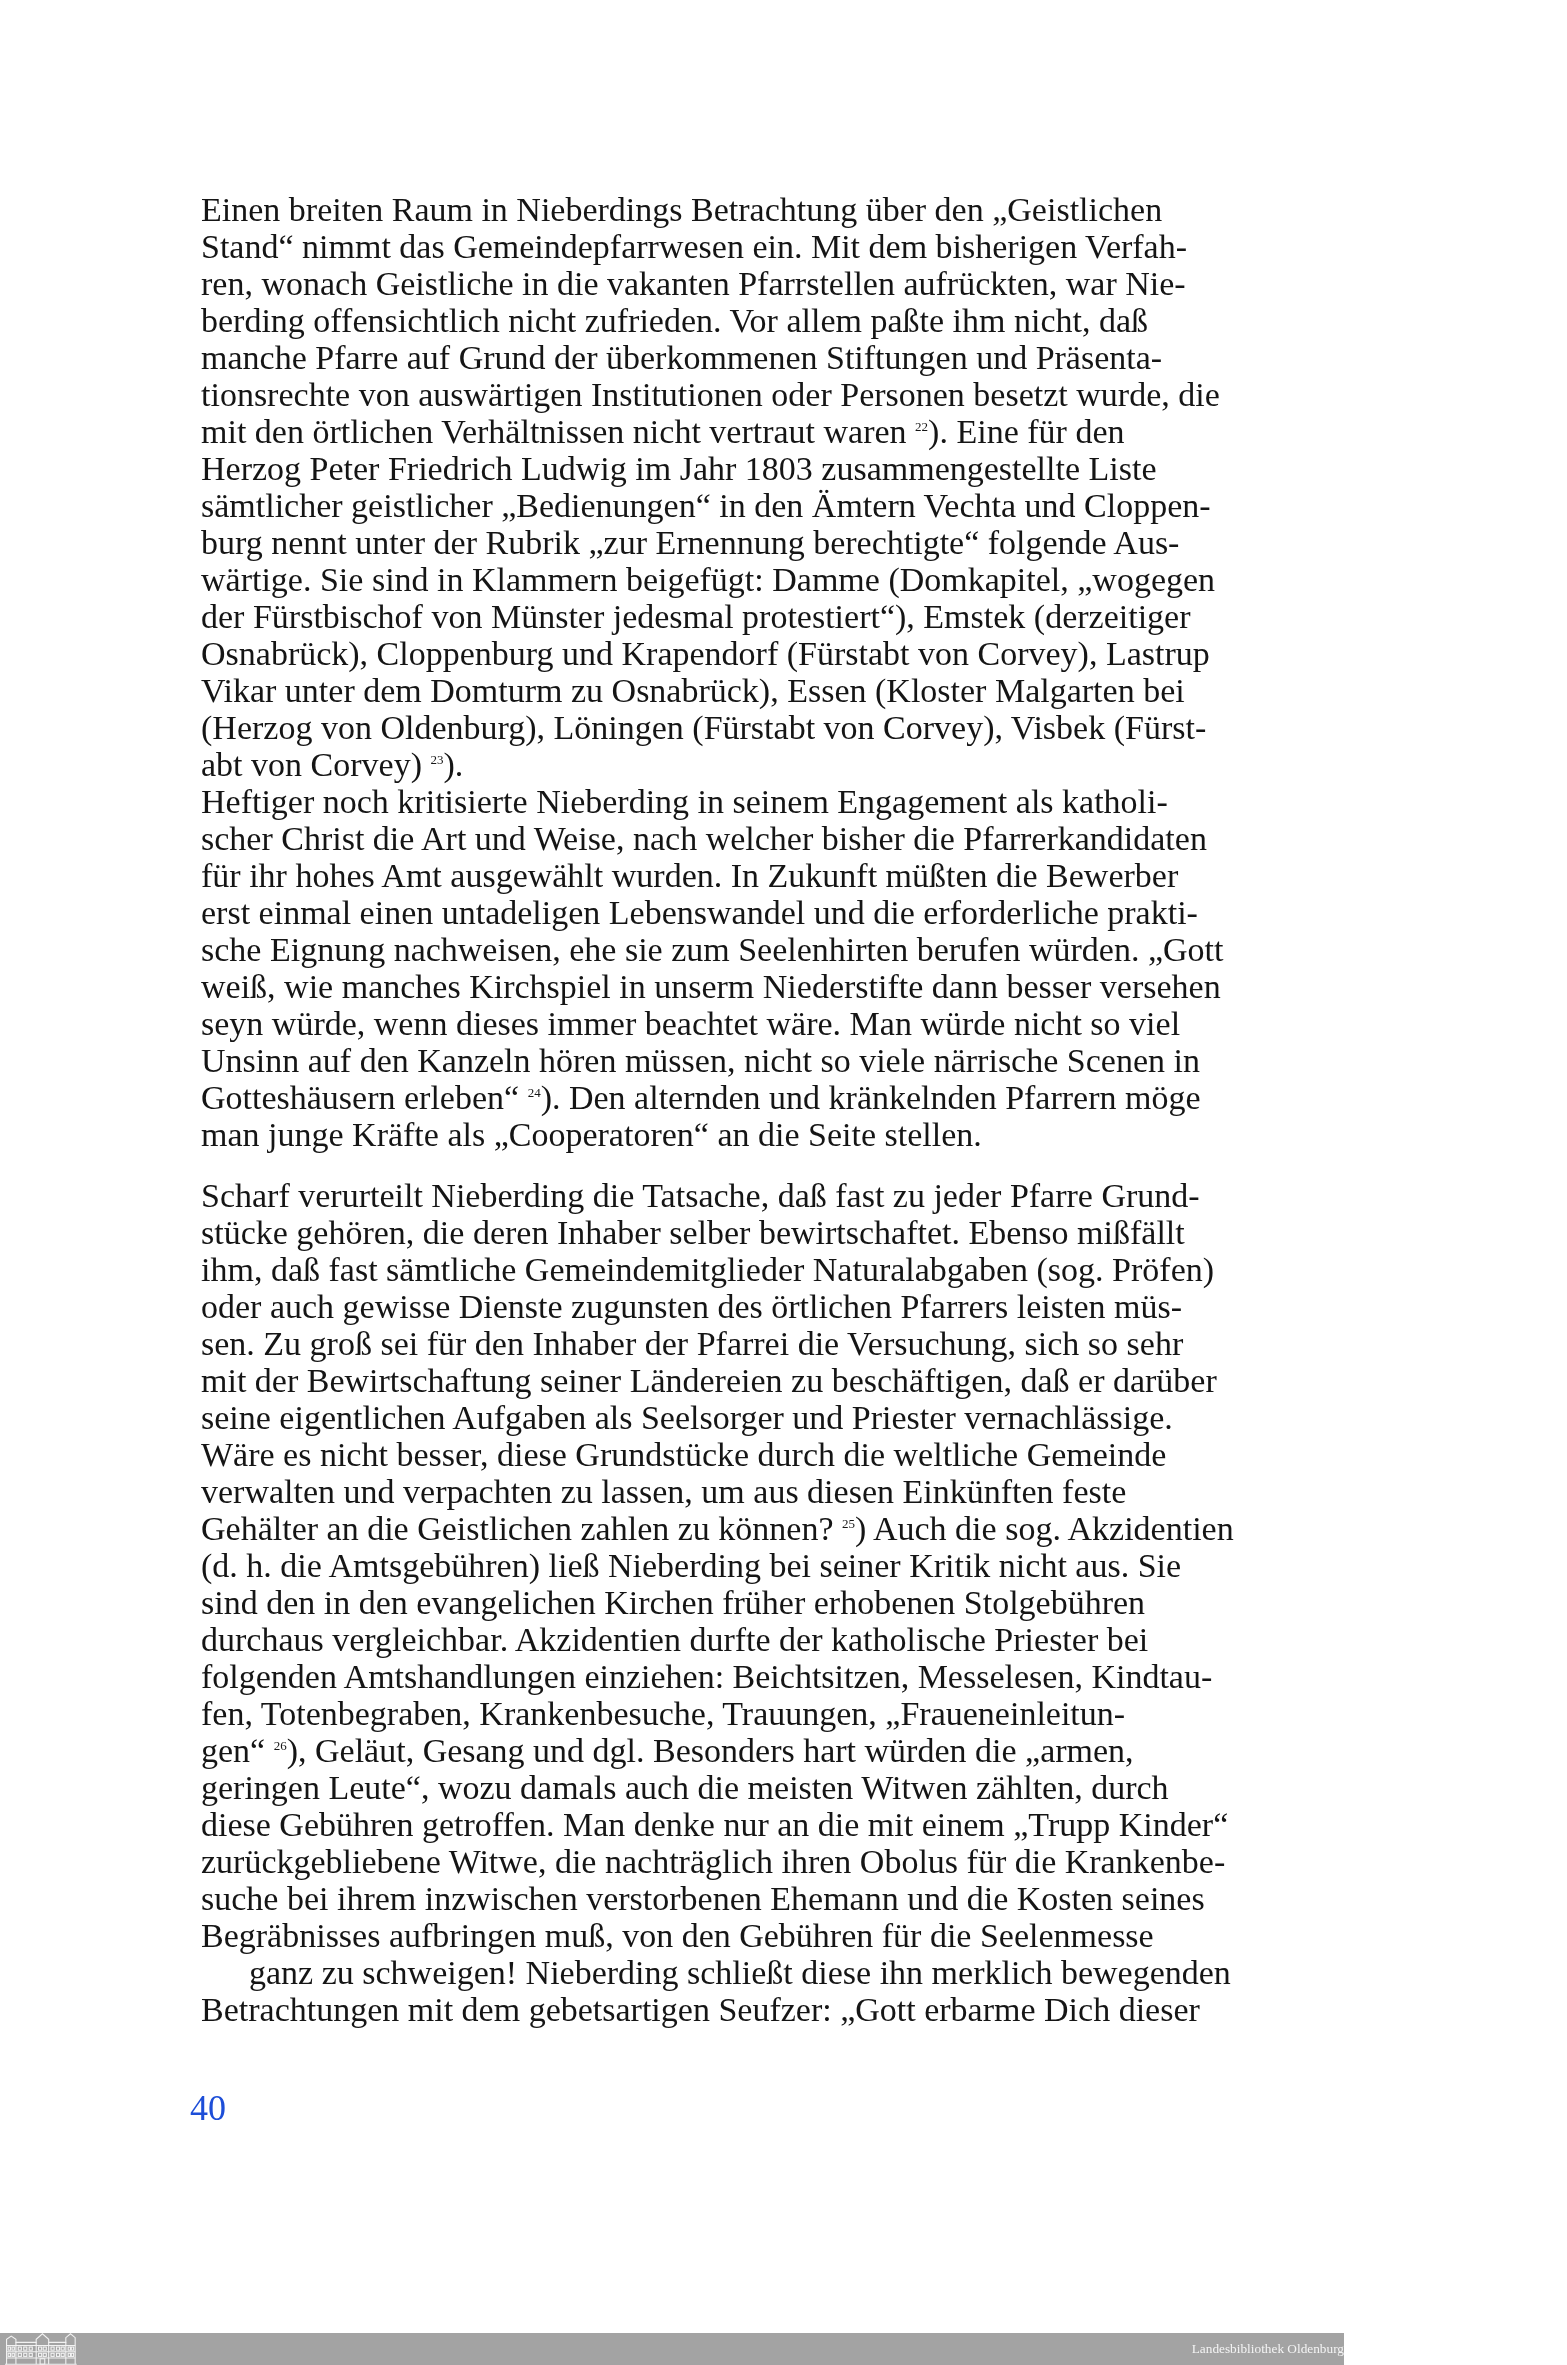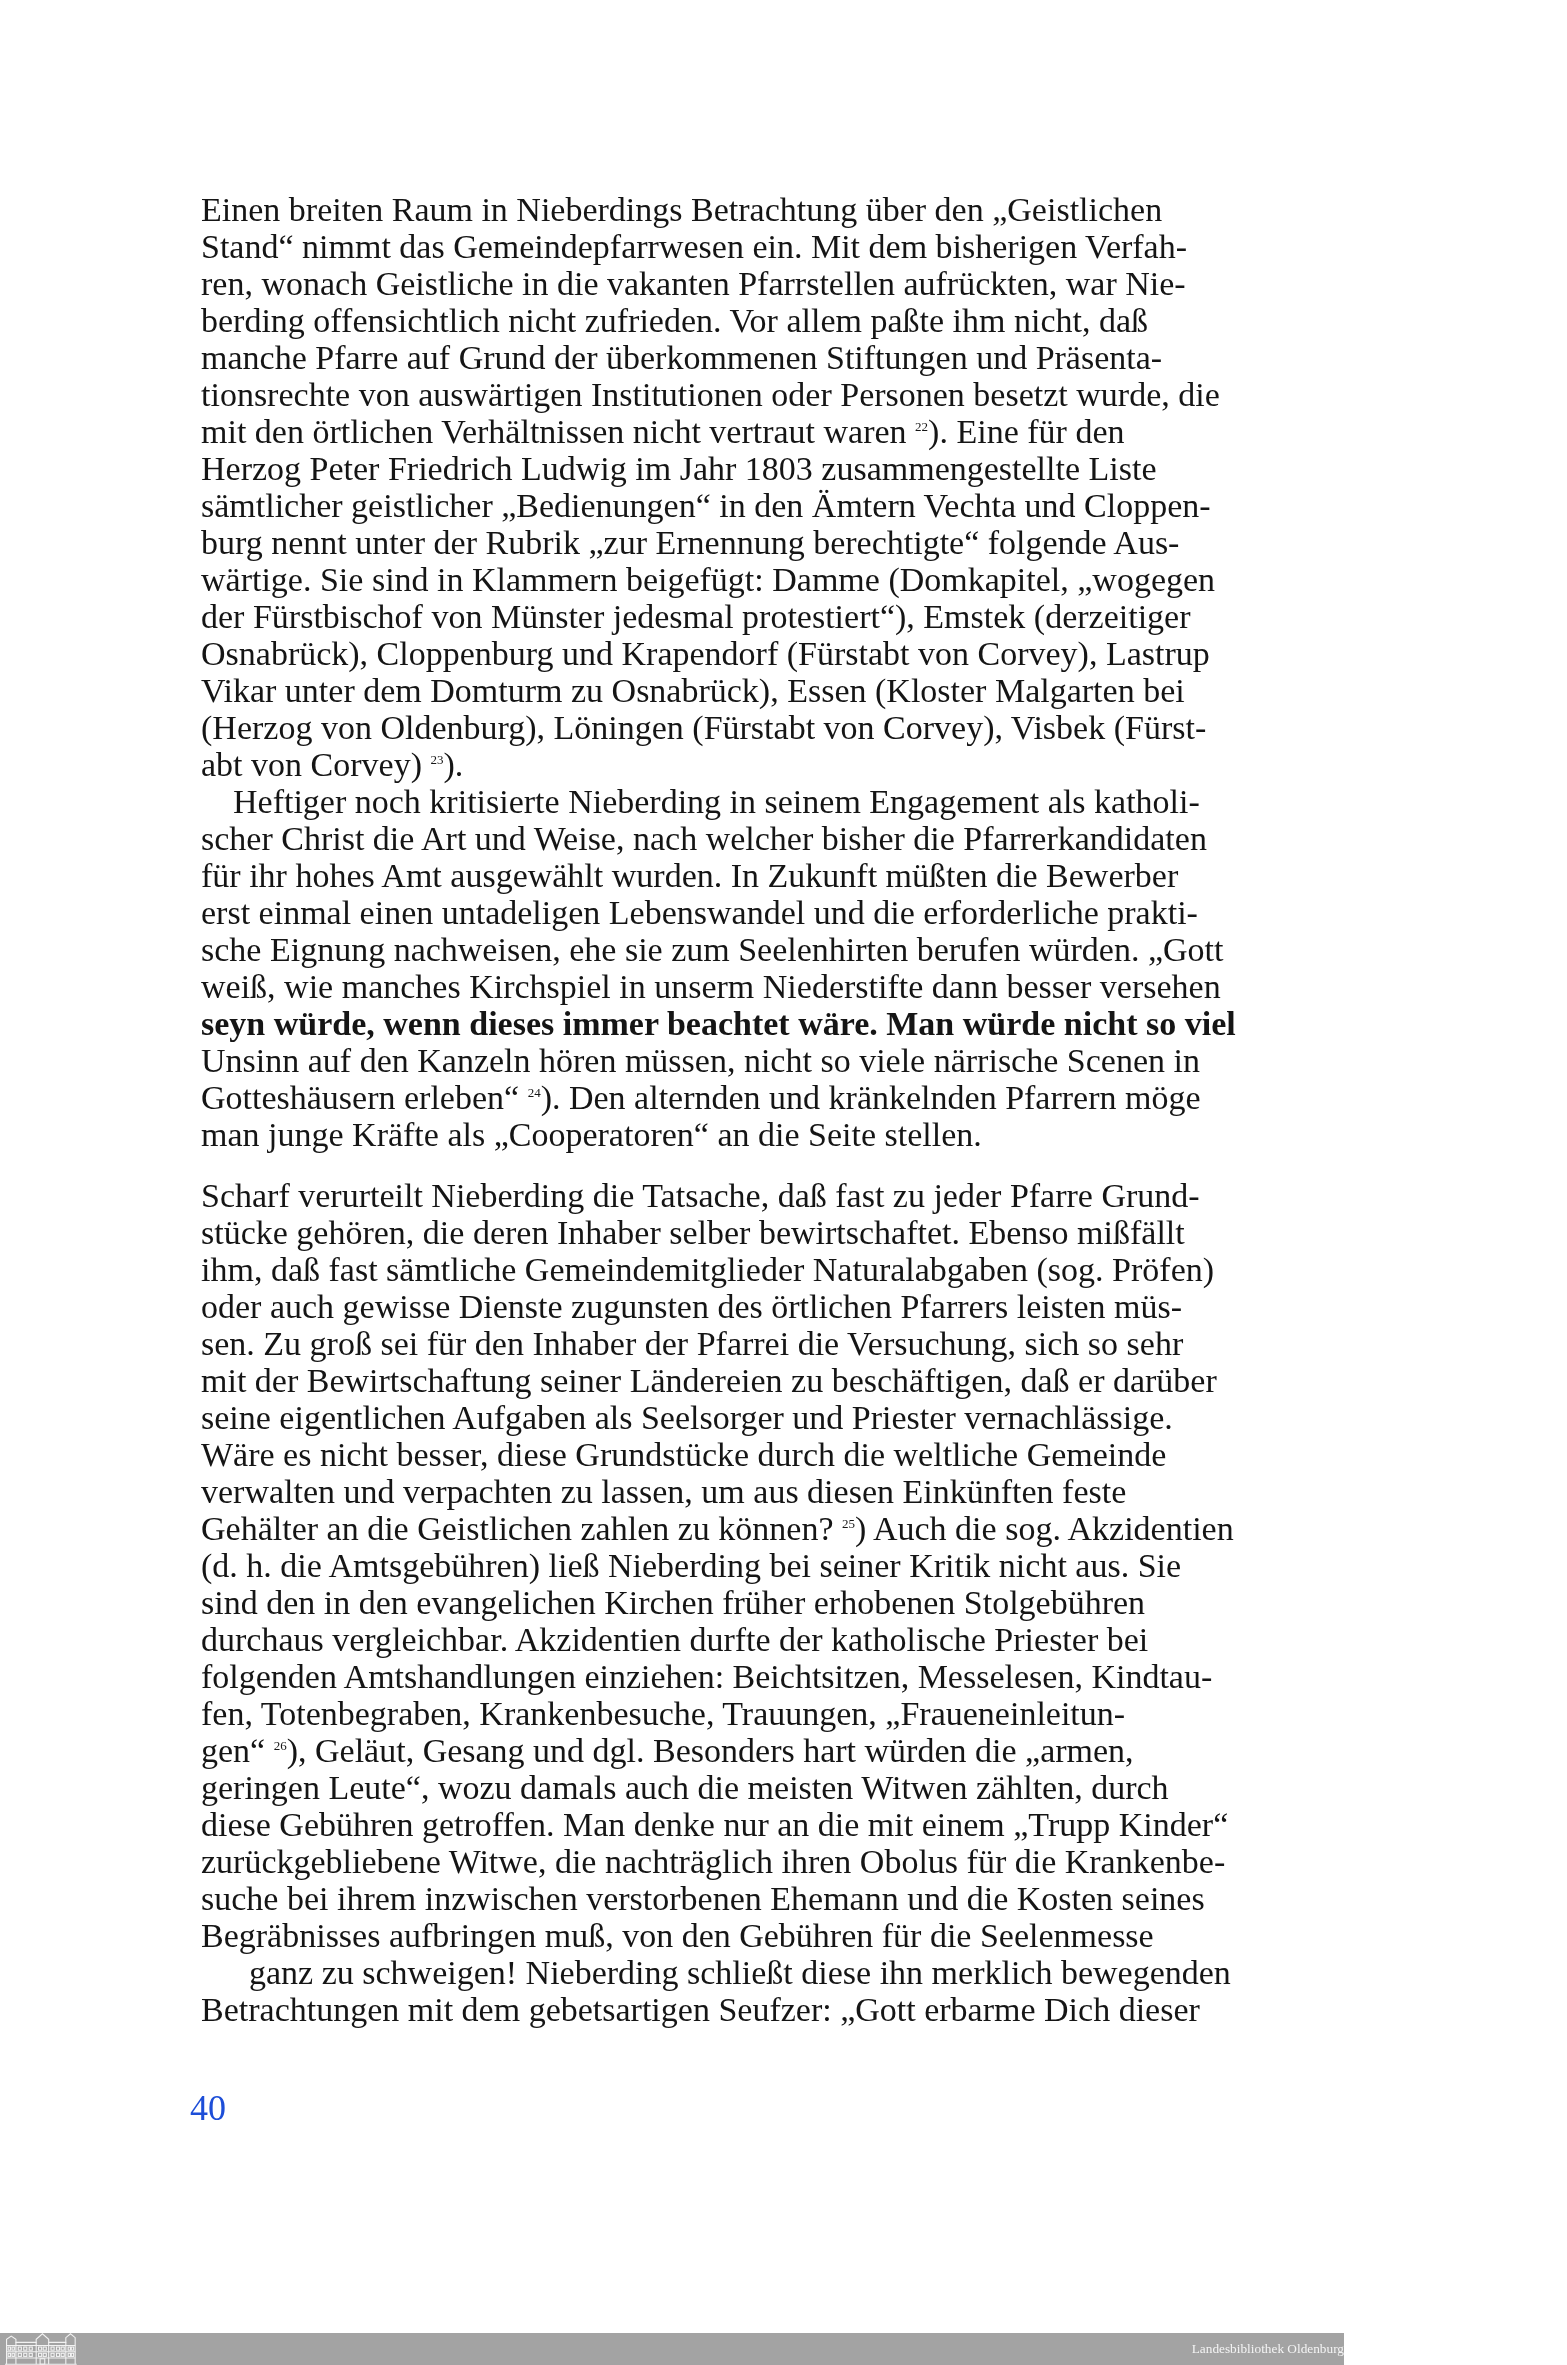--- a/index.html
+++ b/index.html
@@ -51,27 +51,27 @@
         <div class="line" style="white-space: nowrap; word-spacing: 0px; text-align-last: left;"><span>sämtlicher geistlicher „Bedienungen“ in den Ämtern Vechta und Cloppen-</span></div>
         <div class="line" style="white-space: nowrap; word-spacing: 0px; text-align-last: left;"><span>burg nennt unter der Rubrik „zur Ernennung berechtigte“ folgende Aus-</span></div>
         <div class="line" style="white-space: nowrap; word-spacing: 0px; text-align-last: left;"><span>wärtige. Sie sind in Klammern beigefügt: Damme (Domkapitel, „wogegen</span></div>
         <div class="line" style="white-space: nowrap; word-spacing: 0px; text-align-last: left;"><span>der Fürstbischof von Münster jedesmal protestiert“), Emstek (derzeitiger</span></div>
         <div class="line" style="white-space: nowrap; word-spacing: 0px; text-align-last: left;"><span>Osnabrück), Cloppenburg und Krapendorf (Fürstabt von Corvey), Lastrup</span></div>
         <div class="line" style="white-space: nowrap; word-spacing: 0px; text-align-last: left;"><span>Vikar unter dem Domturm zu Osnabrück), Essen (Kloster Malgarten bei</span></div>
         <div class="line" style="white-space: nowrap; word-spacing: 0px; text-align-last: left;"><span>(Herzog von Oldenburg), Löningen (Fürstabt von Corvey), Visbek (Fürst-</span></div>
         <div class="line last" style="white-space: nowrap;"><span>abt von Corvey) </span><span class="fn">23</span><span>).</span></div>
       </div>
       <div>
-        <div class="line" style="white-space: nowrap; word-spacing: 0px; text-align-last: left; margin-left: 32px;"><span>Heftiger noch kritisierte Nieberding in seinem Engagement als katholi-</span></div>
+        <div class="line" style="white-space: nowrap; word-spacing: 0px; text-align-last: left;"><span>Heftiger noch kritisierte Nieberding in seinem Engagement als katholi-</span></div>
         <div class="line" style="white-space: nowrap; word-spacing: 0px; text-align-last: left;"><span>scher Christ die Art und Weise, nach welcher bisher die Pfarrerkandidaten</span></div>
         <div class="line" style="white-space: nowrap; word-spacing: 0px; text-align-last: left;"><span>für ihr hohes Amt ausgewählt wurden. In Zukunft müßten die Bewerber</span></div>
         <div class="line" style="white-space: nowrap; word-spacing: 0px; text-align-last: left;"><span>erst einmal einen untadeligen Lebenswandel und die erforderliche prakti-</span></div>
         <div class="line" style="white-space: nowrap; word-spacing: 0px; text-align-last: left;"><span>sche Eignung nachweisen, ehe sie zum Seelenhirten berufen würden. „Gott</span></div>
         <div class="line" style="white-space: nowrap; word-spacing: 0px; text-align-last: left;"><span>weiß, wie manches Kirchspiel in unserm Niederstifte dann besser versehen</span></div>
-        <div class="line" style="white-space: nowrap; word-spacing: 0px; text-align-last: left; font-weight: bold;"><span>seyn würde, wenn dieses immer beachtet wäre. Man würde nicht so viel</span></div>
+        <div class="line" style="white-space: nowrap; word-spacing: 0px; text-align-last: left;"><span>seyn würde, wenn dieses immer beachtet wäre. Man würde nicht so viel</span></div>
         <div class="line" style="white-space: nowrap; word-spacing: 0px; text-align-last: left;"><span>Unsinn auf den Kanzeln hören müssen, nicht so viele närrische Scenen in</span></div>
         <div class="line" style="white-space: nowrap; word-spacing: 0px; text-align-last: left;"><span>Gotteshäusern erleben“ </span><span class="fn">24</span><span>). Den alternden und kränkelnden Pfarrern möge</span></div>
         <div class="line last" style="white-space: nowrap;"><span>man junge Kräfte als „Cooperatoren“ an die Seite stellen.</span></div>
       </div>
       <div class="para-gap"></div>
       <div>
         <div class="line" style="white-space: nowrap; word-spacing: 0px; text-align-last: left;"><span>Scharf verurteilt Nieberding die Tatsache, daß fast zu jeder Pfarre Grund-</span></div>
         <div class="line" style="white-space: nowrap; word-spacing: 0px; text-align-last: left;"><span>stücke gehören, die deren Inhaber selber bewirtschaftet. Ebenso mißfällt</span></div>
         <div class="line" style="white-space: nowrap; word-spacing: 0px; text-align-last: left;"><span>ihm, daß fast sämtliche Gemeindemitglieder Naturalabgaben (sog. Pröfen)</span></div>
         <div class="line" style="white-space: nowrap; word-spacing: 0px; text-align-last: left;"><span>oder auch gewisse Dienste zugunsten des örtlichen Pfarrers leisten müs-</span></div>

